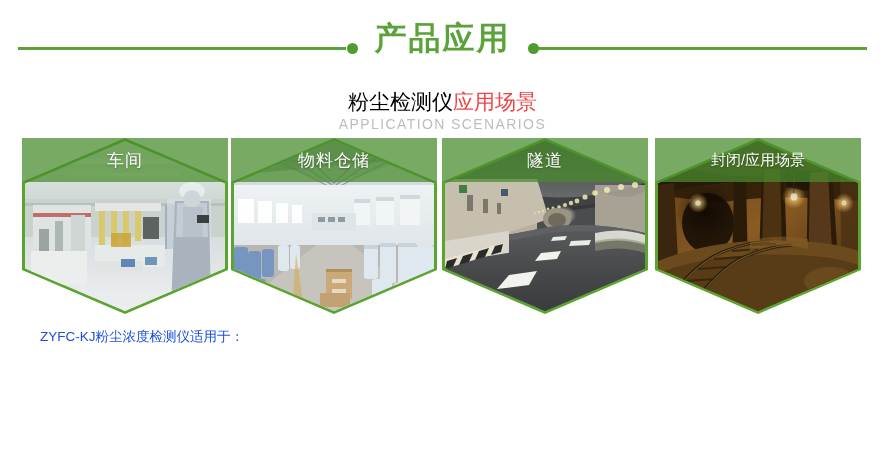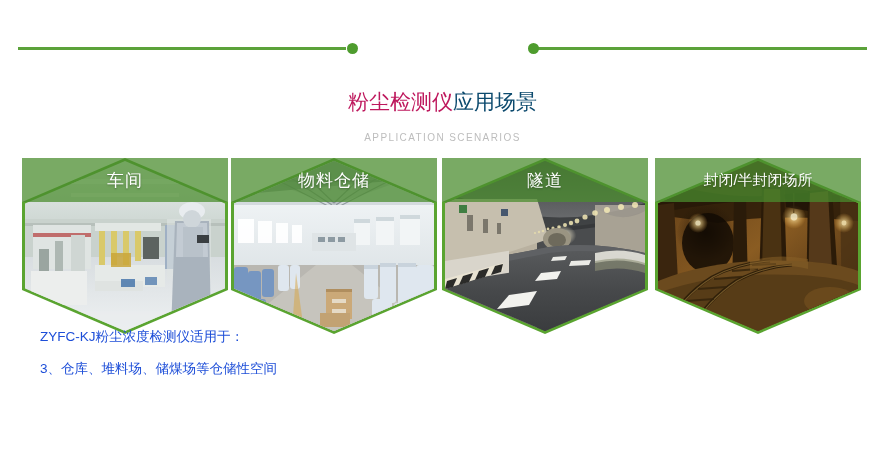--- a/index.html
+++ b/index.html
@@ -63,38 +63,37 @@
     top: 88px;
     width: 885px;
     text-align: center;
   }
   #subtitle-main {
     font-size: 21px;
     font-weight: normal;
     line-height: 27px;
     white-space: nowrap;
   }
-  .sub-green  { color: #be185d; }
-  .sub-orange { color: #0c4a6e; }
+  .sub-green  { color: #000000; }
+  .sub-orange { color: #ef4444; }
   #subtitle-en {
-    margin-top: 16px;
-    font-size: 10px;
+    margin-top: 2px;
+    font-size: 14px;
     color: #bdbdbd;
     letter-spacing: 1.4px;
     line-height: 14px;
   }
 
   
   #hex-row {
     position: absolute;
     left: 0;
     top: 138px;
     width: 764px;
     height: 178px;
-    margin-top: 20px;
   }
   .hex-card {
     position: absolute;
     top: 0;
     width: 206px;
     height: 176px;
   }
   .hex-card.c0 { left: 22px;  }
   .hex-card.c1 { left: 231px; }
   .hex-card.c2 { left: 442px; }
@@ -164,20 +163,21 @@
   #desc-intro { margin-bottom: 2px; }
 </style>
 </head>
 <body>
 
 <div id="header-band">
   <div class="rule left"></div>
   <div class="rule-dot left"></div>
   <div class="rule right"></div>
   <div class="rule-dot right"></div>
+  <div id="page-title">产品应用</div>
 </div>
 
 <div id="subtitle-block">
   <div id="subtitle-main">
     <span class="sub-green">粉尘检测仪</span><span class="sub-orange">应用场景</span>
   </div>
   <div id="subtitle-en">APPLICATION SCENARIOS</div>
 </div>
 
 <div id="hex-row">
@@ -460,21 +460,20 @@
             <line x1="74" y1="110" x2="100" y2="108"></line>
             <line x1="94" y1="104" x2="118" y2="103"></line>
           </g>
           <path d="M92 100 Q120 92 150 98 L150 108 Q120 100 92 110 Z" fill="#8a6227" opacity="0.5"></path>
           <ellipse cx="172" cy="140" rx="26" ry="14" fill="#7a5420" opacity="0.55"></ellipse>
           <path d="M126 26 L152 30 L150 50 L128 46 Z" fill="#1a1005" opacity="0.7"></path>
         </svg>
       </div>
     </div>
     <div class="hex-band"></div>
-    <div class="hex-label tight">封闭/半封闭场所</div>
+    <div class="hex-label tight">封闭/应用场景</div>
   </div>
 
 </div>
 
 <div id="desc-block">
   <div class="desc-line" id="desc-intro">ZYFC-KJ粉尘浓度检测仪适用于：</div>
-  <div class="desc-line">3、仓库、堆料场、储煤场等仓储性空间</div>
 </div>
 
 </body></html>

